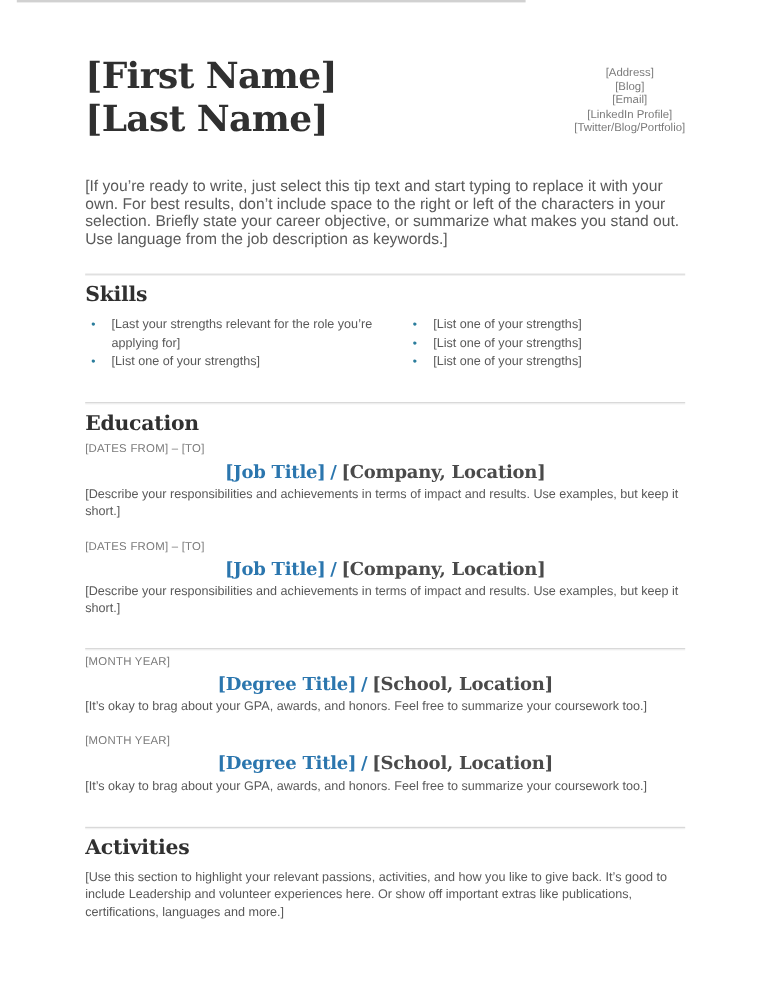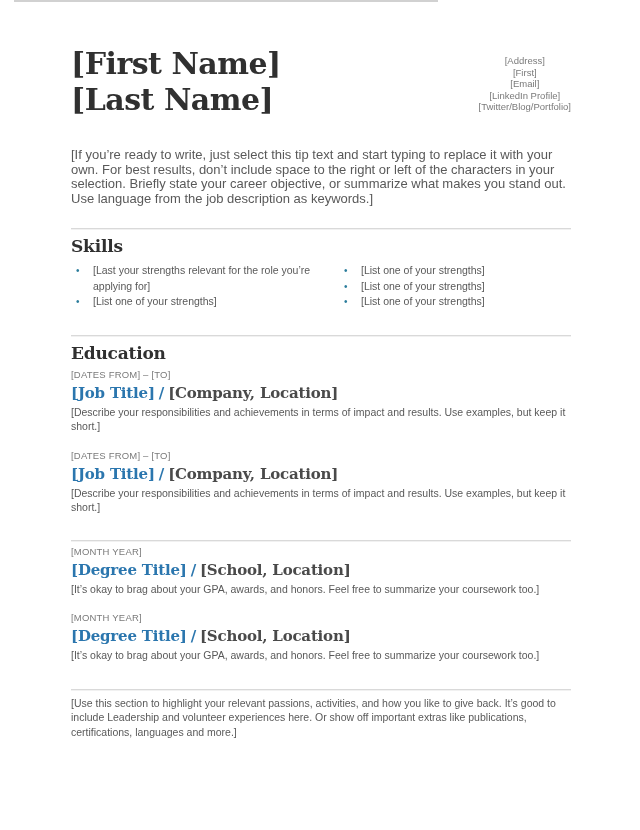--- a/index.html
+++ b/index.html
@@ -91,20 +91,21 @@
     color:var(--muted_gray);
     letter-spacing:.2px;
   }
   .role-line{
     font-family:"DejaVu Serif","Liberation Serif",serif;
     font-weight:bold;
     font-size:15px;line-height:20px;
     margin-top:2px;
     color:#4a4a4a;
     letter-spacing:-0.2px;
+    text-align:center;
   }
   .role-line .accent{color:var(--accent_blue);}
   .role-line .sep{color:var(--accent_blue);margin:0 4px;}
   .desc{
     margin-top:2px;
     font-size:10.5px;line-height:14.5px;
     color:var(--body_gray);
   }
   .sec-activities .desc{margin-top:6px;}
 </style>
@@ -115,21 +116,21 @@
 
 <div class="page">
 
   <header class="header">
     <div class="name">
       <div>[First Name]</div>
       <div>[Last Name]</div>
     </div>
     <div class="contact">
       <div>[Address]</div>
-      <div>[First]</div>
+      <div>[Blog]</div>
       <div>[Email]</div>
       <div>[LinkedIn Profile]</div>
       <div>[Twitter/Blog/Portfolio]</div>
     </div>
   </header>
 
   <p class="tip">[If you’re ready to write, just select this tip text and start typing to replace it with your own. For best results, don’t include space to the right or left of the characters in your selection. Briefly state your career objective, or summarize what makes you stand out. Use language from the job description as keywords.]</p>
 
   <section class="sec-skills">
     <hr class="divider">
@@ -198,16 +199,17 @@
       <div class="dates">[MONTH YEAR]</div>
       <div class="role-line">
         <span class="accent">[Degree Title]</span><span class="sep">/</span><span>[School, Location]</span>
       </div>
       <p class="desc">[It’s okay to brag about your GPA, awards, and honors. Feel free to summarize your coursework too.]</p>
     </div>
   </section>
 
   <section class="sec-activities">
     <hr class="divider">
+    <h2>Activities</h2>
     <p class="desc">[Use this section to highlight your relevant passions, activities, and how you like to give back. It’s good to include Leadership and volunteer experiences here. Or show off important extras like publications, certifications, languages and more.]</p>
   </section>
 
 </div>
 
 </body></html>

